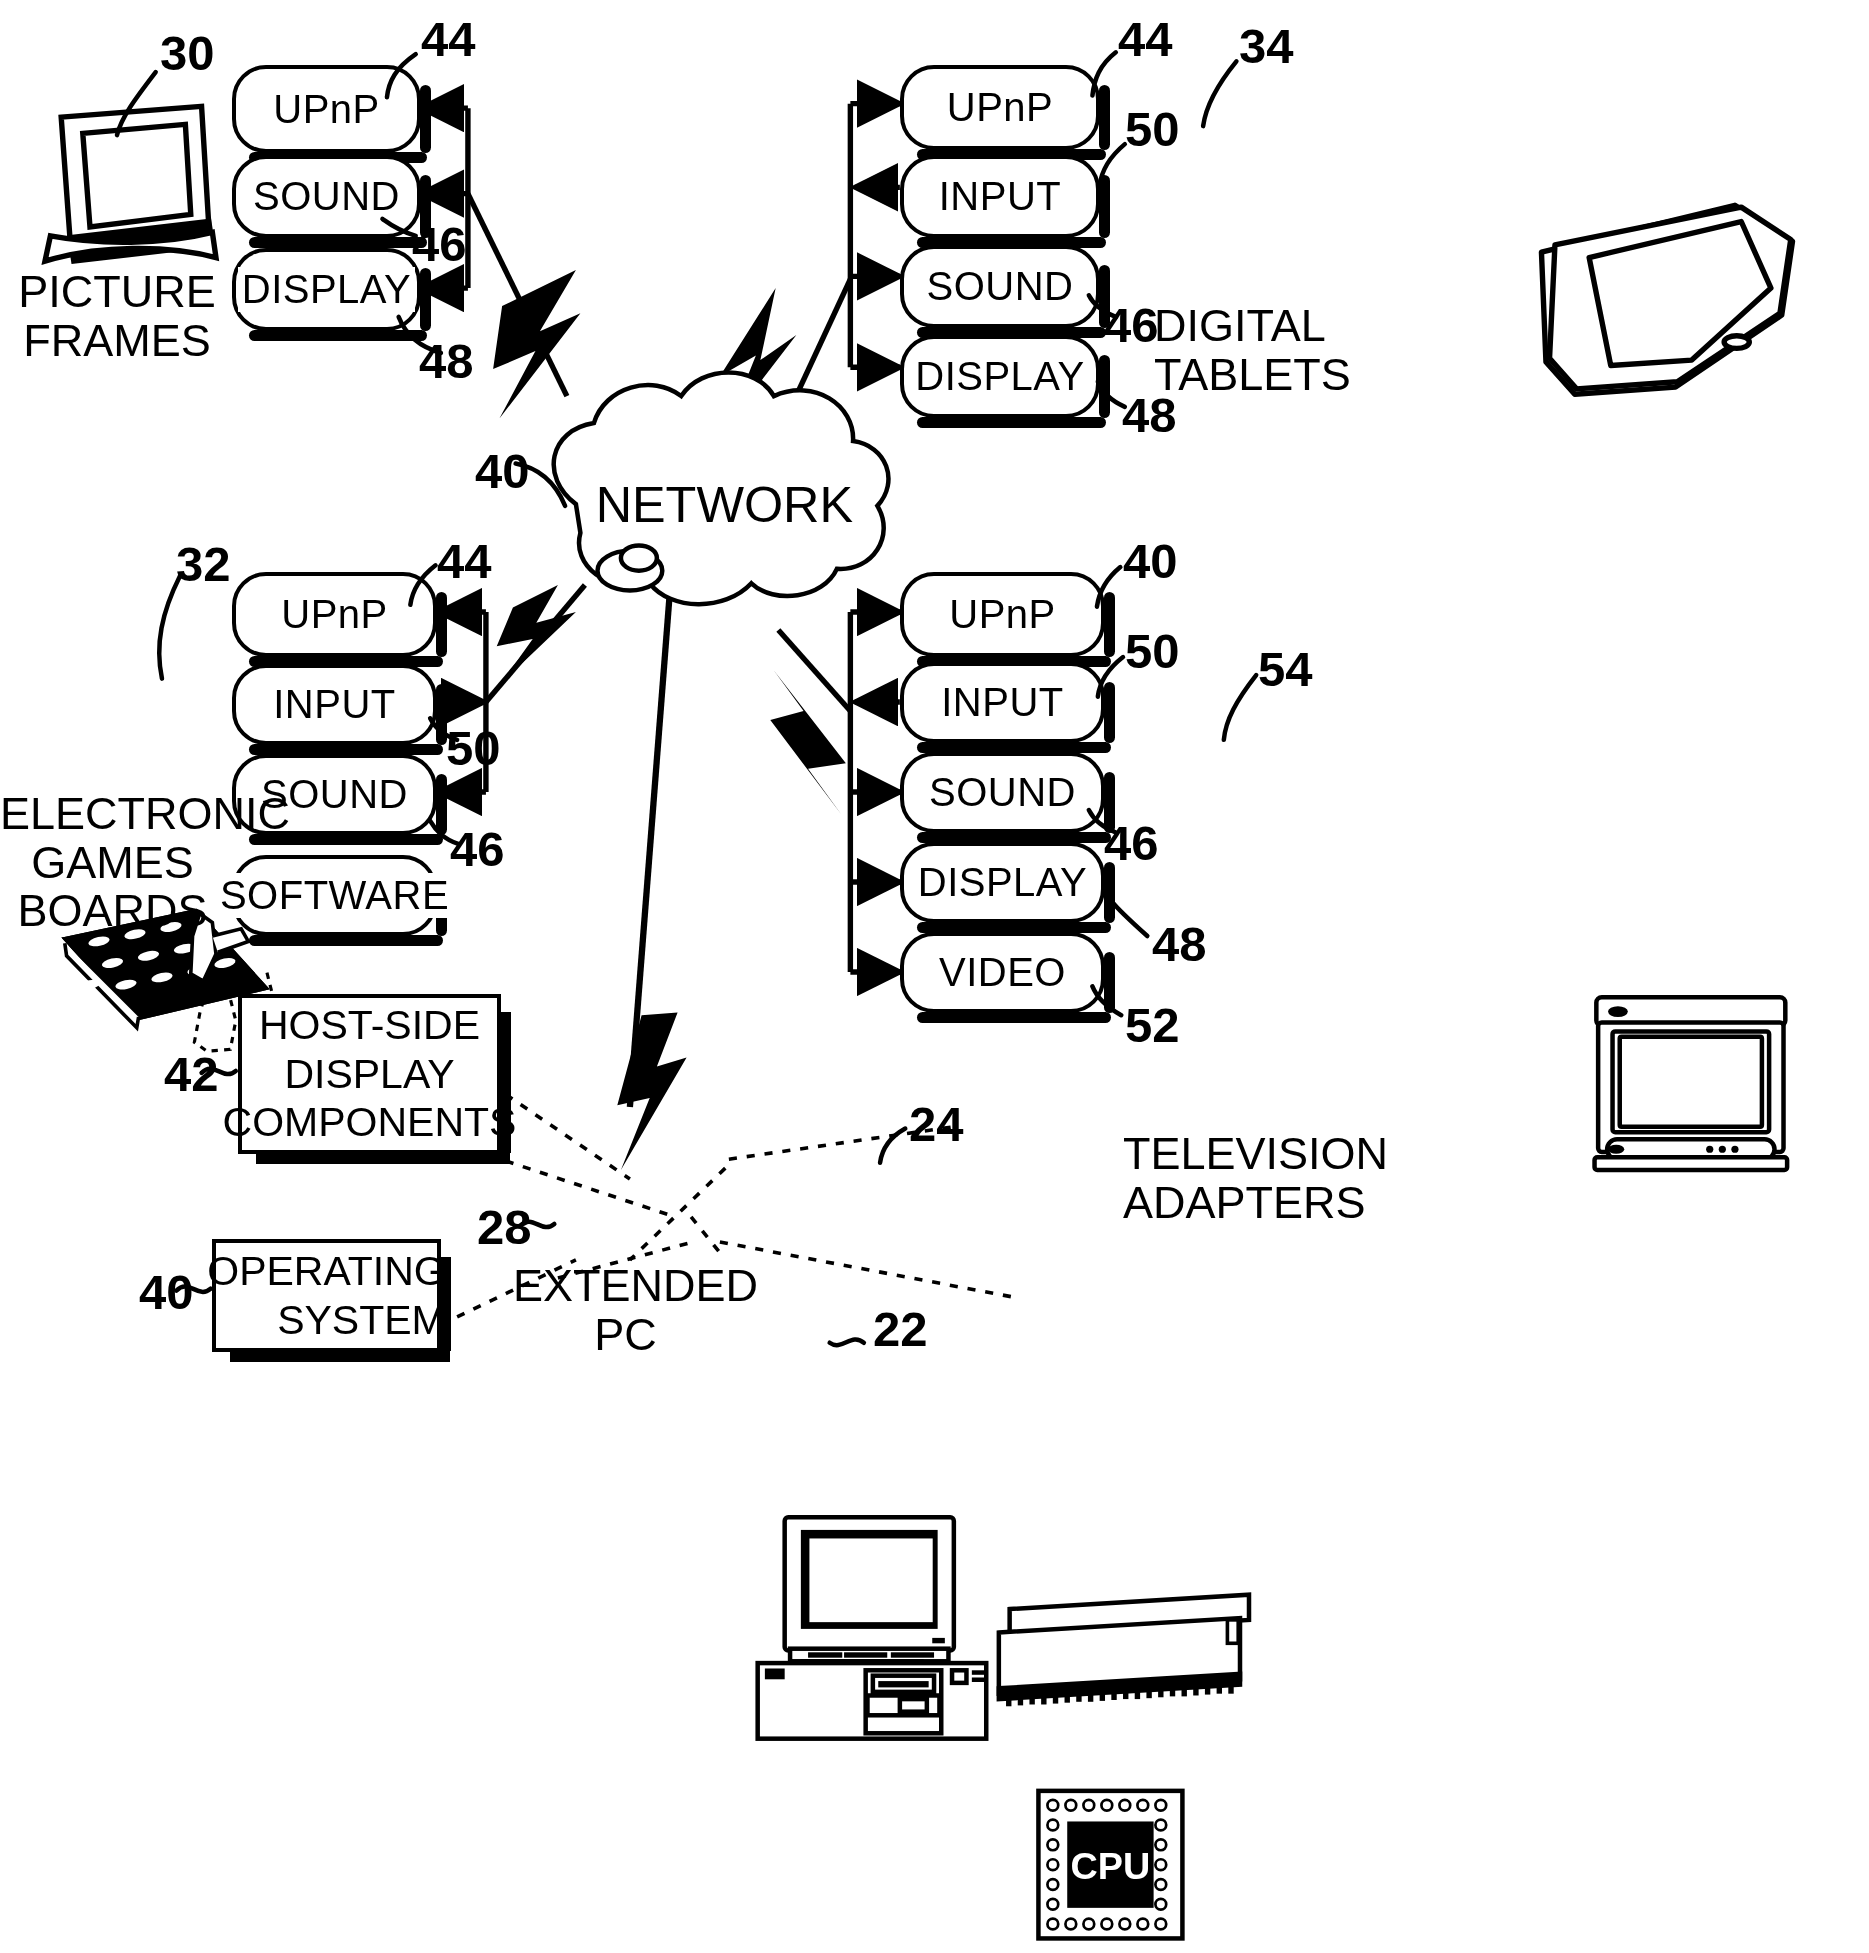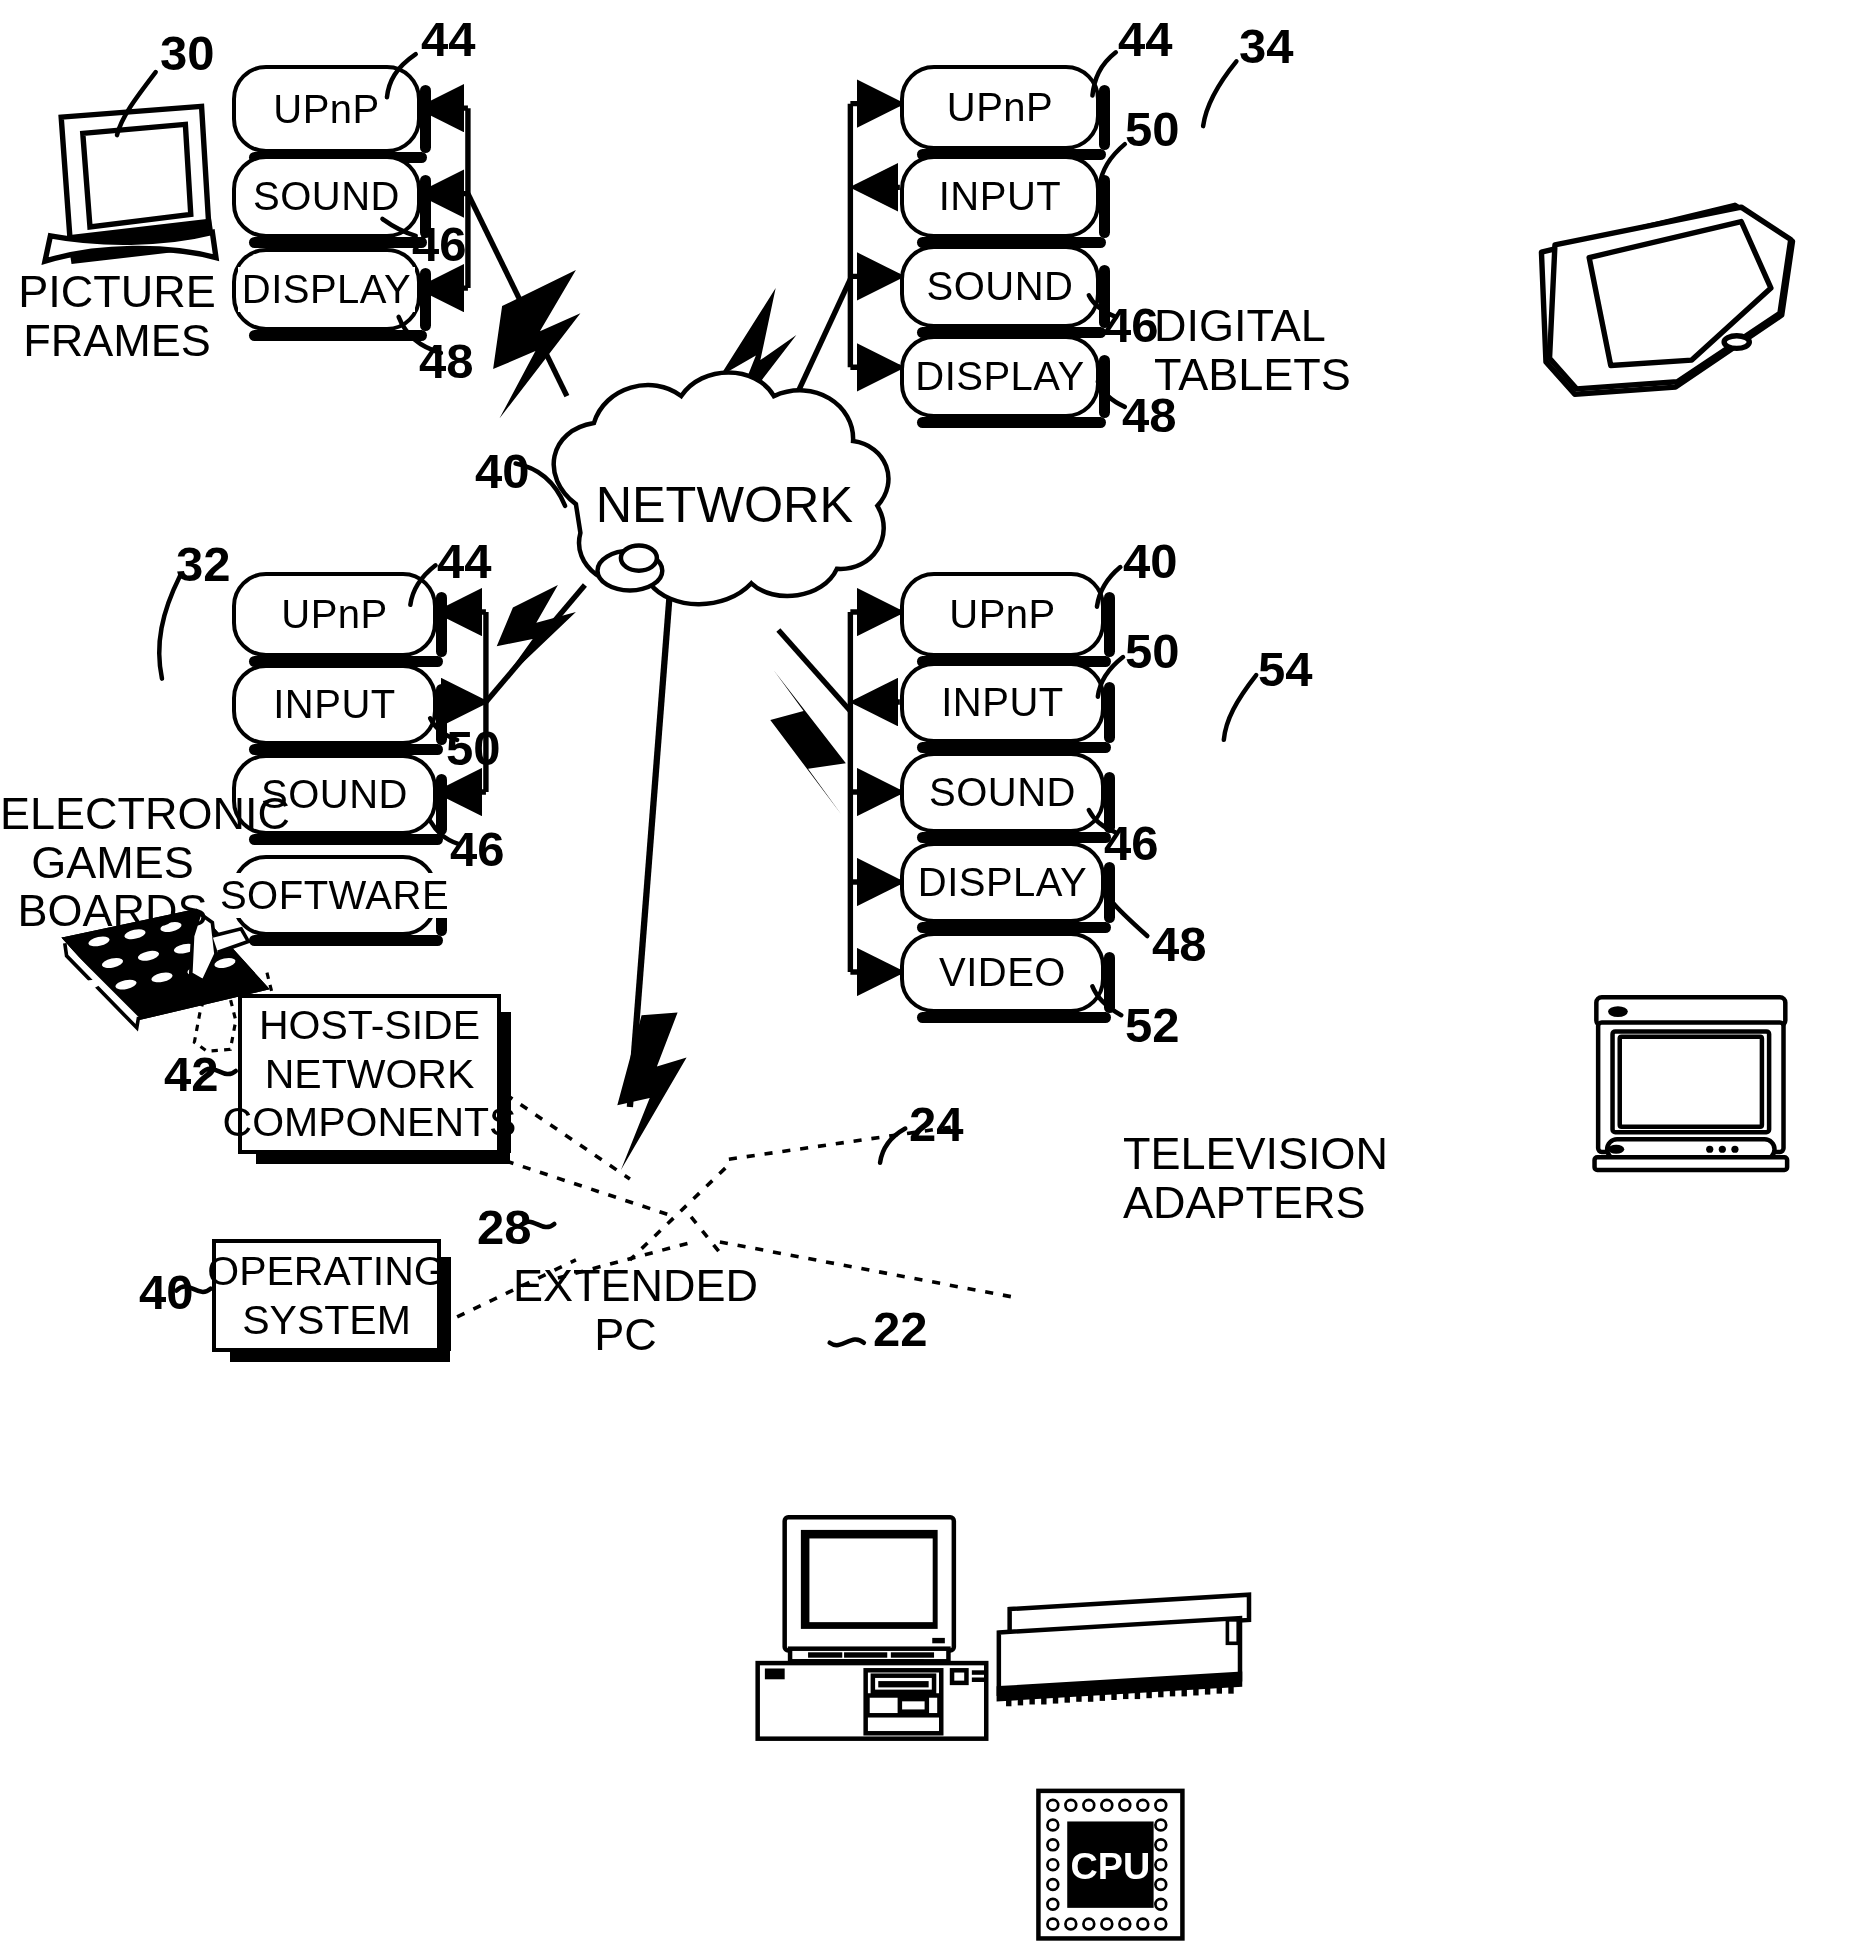--- a/index.html
+++ b/index.html
@@ -380,25 +380,25 @@
     </div>
   <div class="pill" style="left:900px;top:842px;width:205px;height:81px;">
     <span>DISPLAY</span>
     </div>
   <div class="pill" style="left:900px;top:932px;width:205px;height:81px;">
     <span>VIDEO</span>
     </div>
 
   <div class="sqbox" style="left:238px;top:994px;width:263px;height:160px;">
     <span style="white-space:pre-line;">HOST-SIDE
-NETWORK
+DISPLAY
 COMPONENTS</span>
     </div>
 
-  <div class="sqbox" style="left:212px;top:1239px;width:229px;height:113px;">
+  <div class="sqbox" style="left:212px;top:1239px;width:229px;height:113px;text-align:right;">
     <span style="white-space:pre-line;">OPERATING
 SYSTEM</span>
     </div>
 
   <div class="lbl" style="left:1154px;top:302px;width:270px;text-align:left;">DIGITAL
 TABLETS</div>
 
   <div class="lbl" style="left:18px;top:268px;width:198px;">PICTURE
 FRAMES</div>
 

